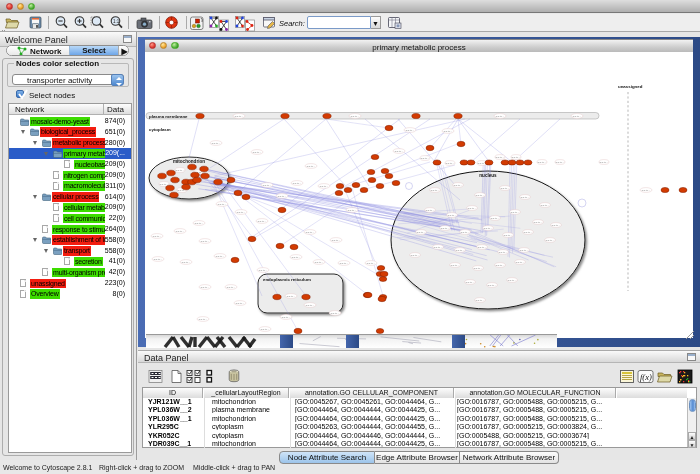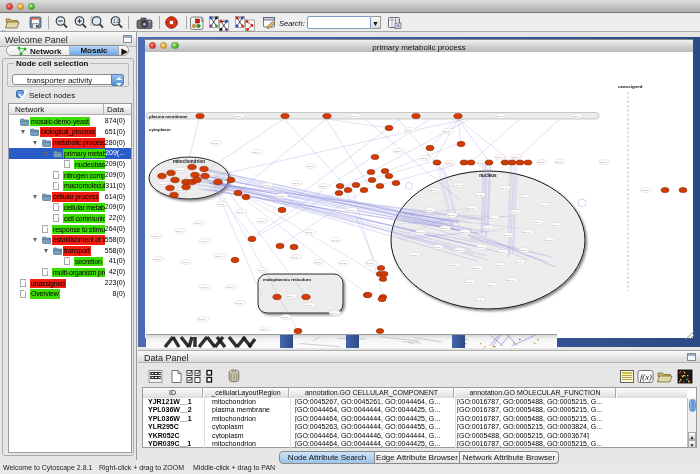--- a/index.html
+++ b/index.html
@@ -196,26 +196,26 @@
   <div class="abs" id="tabs">
     <div class="seg" id="tabNet">
         <svg width="10" height="10" style="position:absolute;left:10px;top:0px" viewBox="0 0 10 10">
           <circle cx="2" cy="2" r="1.5" fill="#2a2"></circle>
           <circle cx="8" cy="3" r="1.5" fill="#2a2"></circle>
           <circle cx="4" cy="8" r="1.5" fill="#2a2"></circle>
           <path d="M2 2L8 3L4 8z" stroke="#2a2" fill="none" stroke-width="0.7"></path>
         </svg>
         <span style="position:absolute;left:23px;top:1px">Network</span>
       </div>
-    <div class="seg" id="tabMos">Mosaic</div>
+    <div class="seg" id="tabMos">Select</div>
     <div class="seg" id="tabArr">▶</div>
   </div>
   <div class="abs" id="cpbody">
     <div class="abs" id="ncs">
-        <legend>Node cell selection</legend>
+        <legend>Nodes color selection</legend>
       </div>
     <div class="abs" id="combo">
         <span>transporter activity</span>
       <div class="caps">
           <svg width="10" height="11" viewBox="0 0 10 11">
             <path d="M2 4L5 1L8 4z" fill="#fff"></path>
             <path d="M2 7L5 10L8 7z" fill="#fff"></path>
           </svg>
         </div>
     </div>

